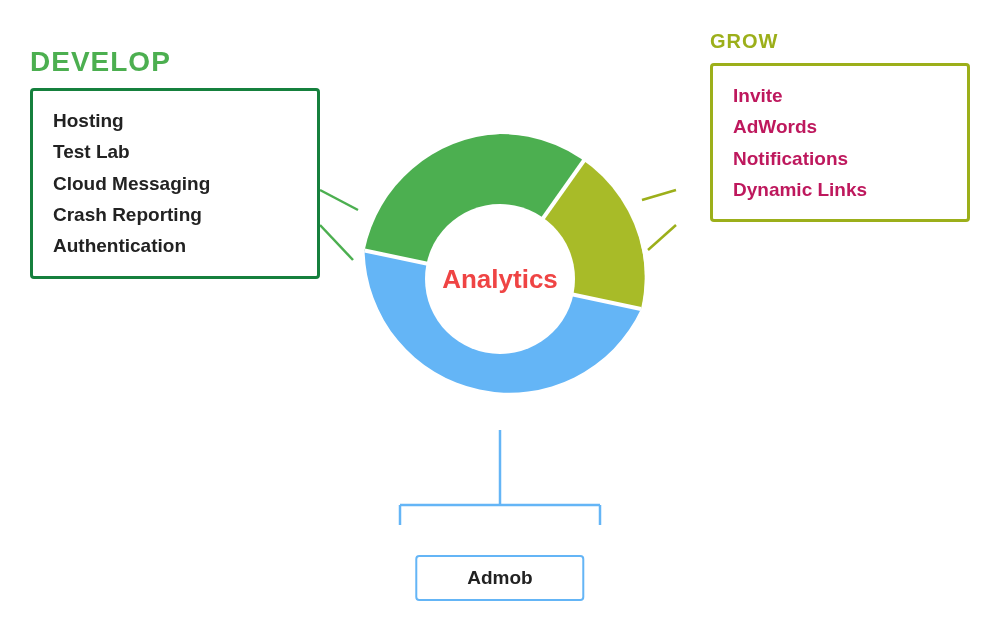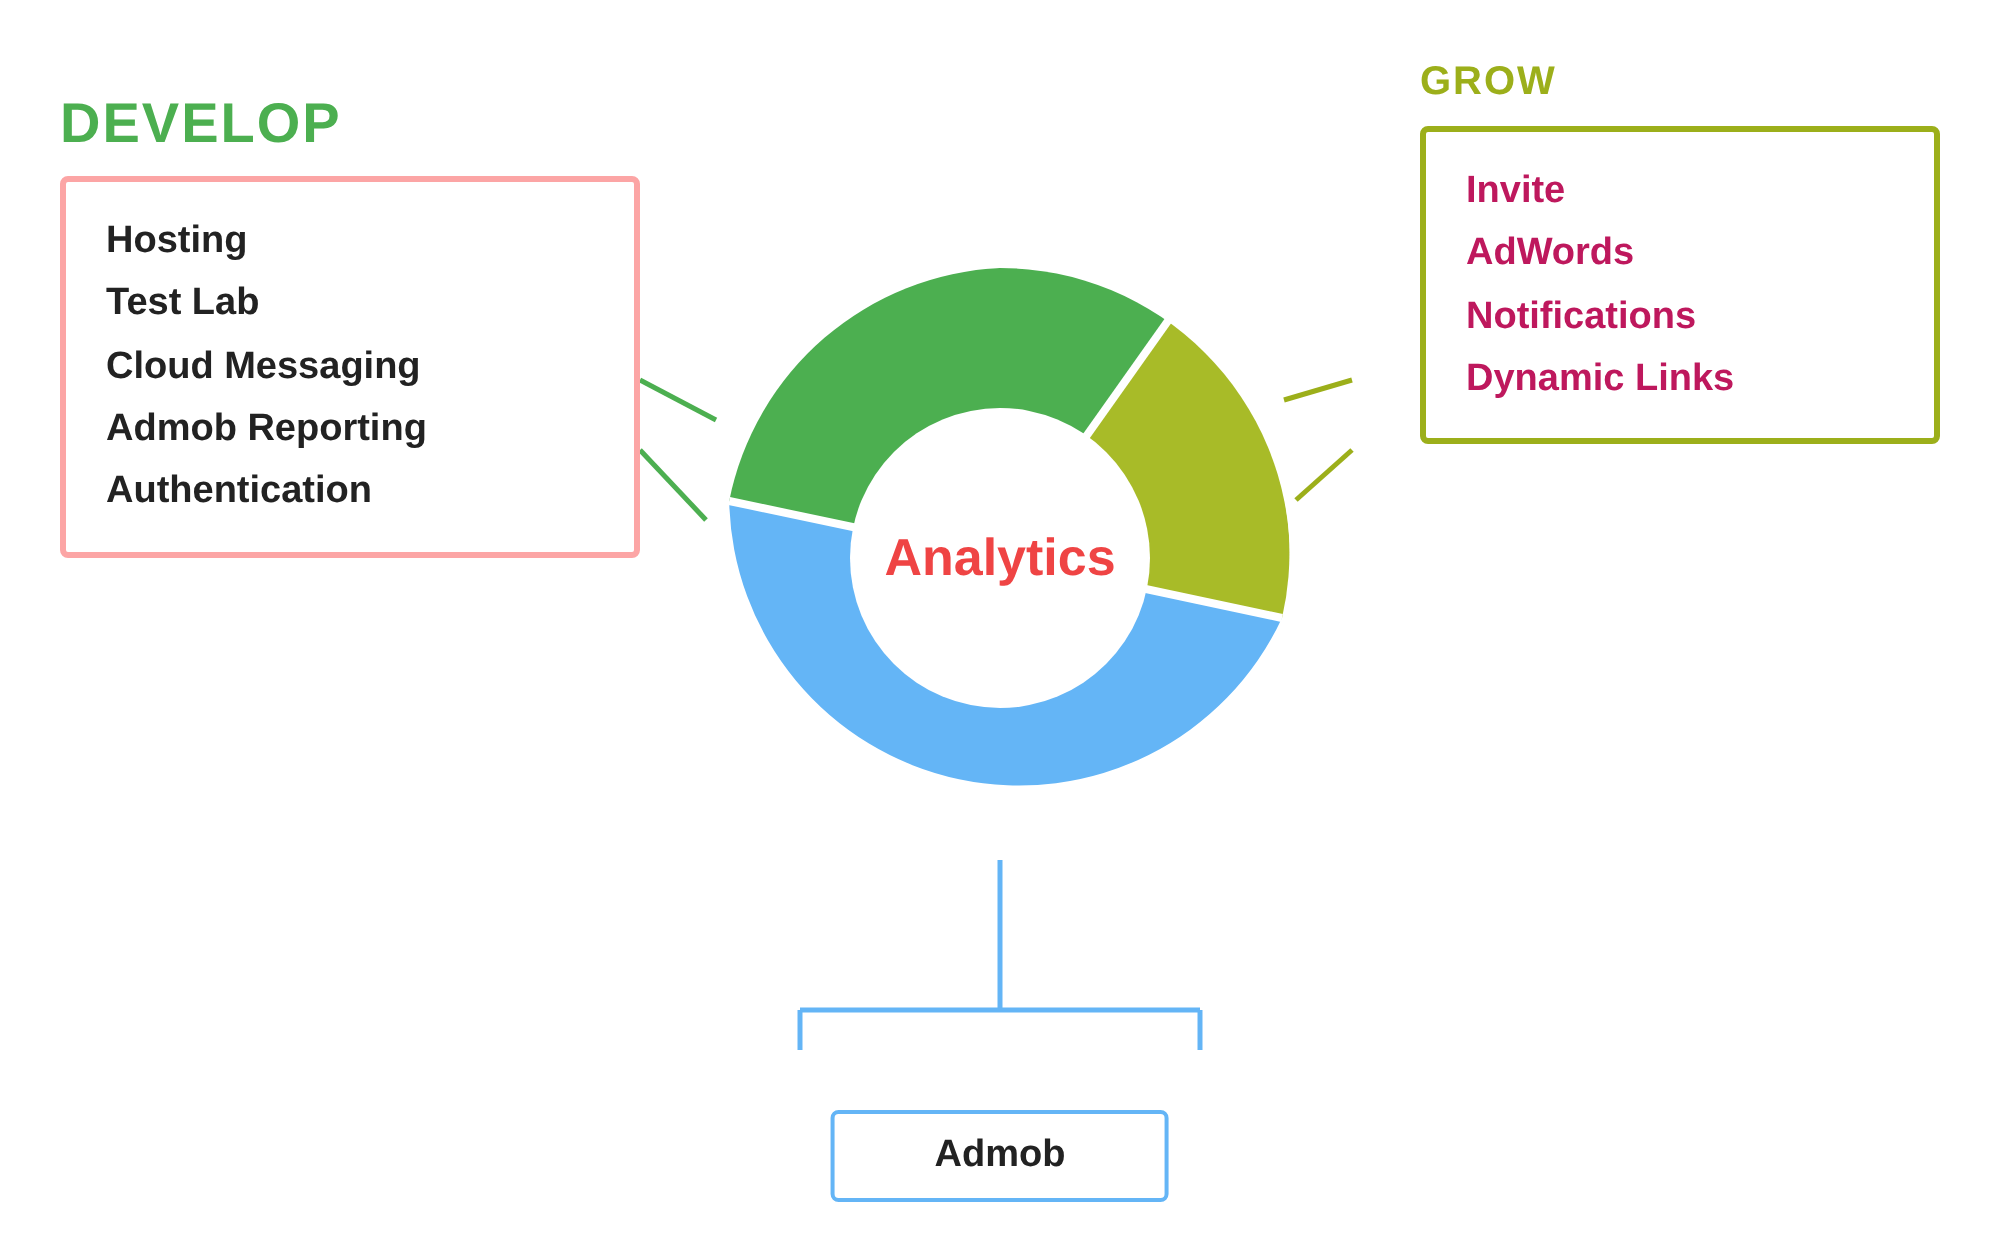--- a/index.html
+++ b/index.html
@@ -32,21 +32,21 @@
 
     .develop-title {
       color: #4CAF50;
       font-size: 28px;
       font-weight: 900;
       letter-spacing: 1px;
       margin-bottom: 10px;
     }
 
     .develop-box {
-      border: 3px solid #fca5a5;
+      border: 3px solid #15803d;
       border-radius: 4px;
       padding: 14px 20px;
     }
 
     .develop-box .item {
       font-size: 19px;
       font-weight: 700;
       color: #222;
       line-height: 1.65;
     }
@@ -162,21 +162,21 @@
 
     <line x1="600" y1="505" x2="600" y2="525" stroke="#64B5F6" stroke-width="2.5"></line>
   </svg>
 
   <div class="develop-panel">
     <div class="develop-title">DEVELOP</div>
     <div class="develop-box">
       <div class="item">Hosting</div>
       <div class="item">Test Lab</div>
       <div class="item">Cloud Messaging</div>
-      <div class="item">Admob Reporting</div>
+      <div class="item">Crash Reporting</div>
       <div class="item">Authentication</div>
     </div>
   </div>
 
   <div class="grow-panel">
     <div class="grow-title">GROW</div>
     <div class="grow-box">
       <div class="item">Invite</div>
       <div class="item">AdWords</div>
       <div class="item">Notifications</div>

